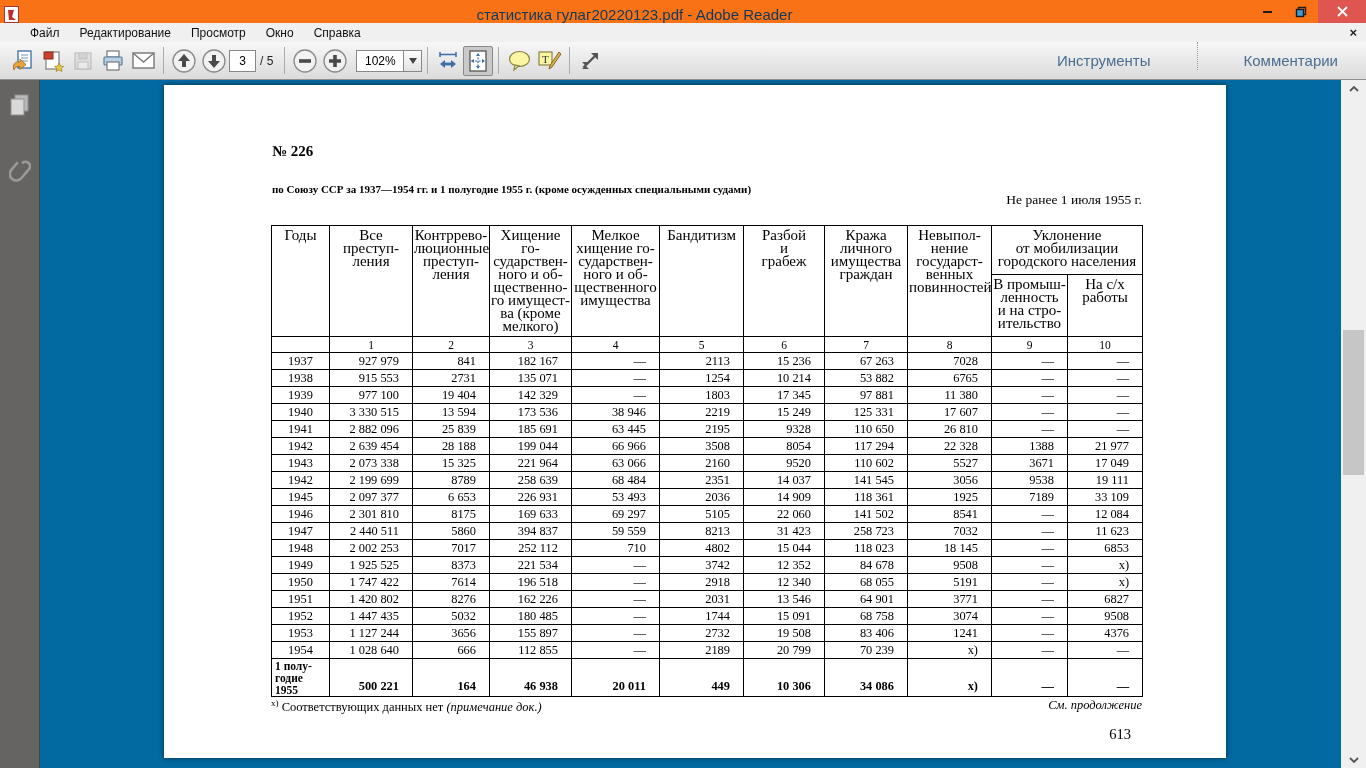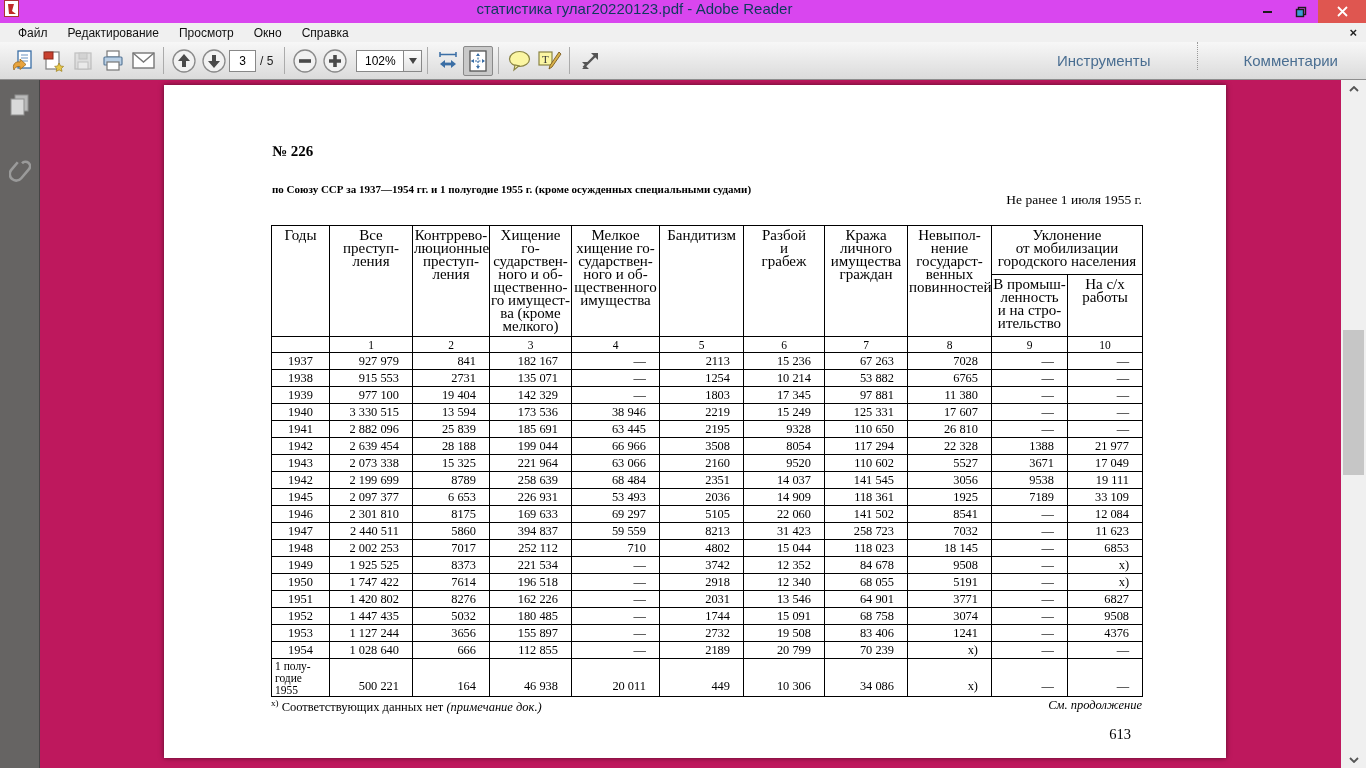--- a/index.html
+++ b/index.html
@@ -1,31 +1,31 @@
 <!DOCTYPE html>
 <html><head>
 <meta charset="utf-8">
 <style>
   * { box-sizing: border-box; margin: 0; padding: 0; }
   html,body { width:1366px; height:768px; overflow:hidden; background:#575757;
               font-family:"Liberation Sans", sans-serif; }
 
   
-  .titlebar { height:23px; background:#d946ef; display:flex; align-items:flex-start; }
+  .titlebar { height:23px; background:#f97316; display:flex; align-items:flex-end; }
   .app-icon { width:15px; height:17px; background:#fff; border:1px solid #a33;
               margin-left:4px; position:relative; flex:0 0 auto; }
   .app-icon svg { position:absolute; left:1px; top:2px; }
   .title-text { flex:1; text-align:center; font-size:15px; color:#0E3A5C; }
   .win-controls { display:flex; height:100%; }
   .win-btn { width:34px; height:100%; display:flex; align-items:center; justify-content:center; }
   .win-btn.close { width:48px; background:#DF5650; }
 
   
   .menubar { height:19px; background:#F0F0F0; display:flex; align-items:center;
-             font-size:12px; color:#111; padding-left:8px; }
+             font-size:12px; color:#111; padding-left:20px; }
   .menu-item { padding:0 10px; cursor:default; }
   .menu-close { margin-left:auto; margin-right:9px; font-weight:bold; font-size:13px; color:#222; }
 
   
   .toolbar { height:38px; background:linear-gradient(#F7F7F7,#DBDBDB);
              border-bottom:1px solid #8E8E8E; display:flex; align-items:center; padding:0 8px; }
   .tb-btn { width:30px; height:30px; display:flex; align-items:center; justify-content:center;
             border-radius:2px; }
   .tb-btn.active { background:#C9C9C9; border:1px solid #8a8a8a; }
   .tb-sep { width:1px; height:27px; background:#ABABAB; margin:0 5px; }
@@ -36,21 +36,21 @@
                 text-align:center; font-size:12px; font-family:inherit; }
   .zoom-drop { width:18px; height:22px; border:1px solid #888; border-left:none;
                background:linear-gradient(#FDFDFD,#E2E2E2); display:flex;
                align-items:center; justify-content:center; }
   .tb-right { margin-left:auto; display:flex; height:100%;gap:26px; }
   .tb-text-btn { font-size:15px; color:#4A6E91; padding:0 20px; height:100%;
                  display:flex; align-items:center; }
   .tb-dotted-sep { width:1px; height:28px; border-left:1px dotted #9a9a9a; }
 
   
-  .content { display:flex; height:688px; background:#be185d; }
+  .content { display:flex; height:688px; background:#0369a1; }
   .sidebar { width:40px; background:#666463; border-right:1px solid #454545;
              display:flex; flex-direction:column; align-items:center; padding-top:13px; }
   .sidebar .sb-btn { margin-bottom:38px; }
   .doc-area { position:relative; flex:1; overflow:hidden; }
   .page { position:absolute; left:124px; top:5px; width:1062px; height:673px;
           background:#FFFFFF; box-shadow:0 0 5px rgba(0,0,0,.55); color:#000;
           font-family:"Liberation Serif", serif; }
   .v-scrollbar { width:25px; background:#F0F0F0; position:relative; }
   .scroll-arrow { position:absolute; left:0; width:25px; height:17px; display:flex;
                   align-items:center; justify-content:center; }
@@ -65,21 +65,21 @@
 
   .table-wrap { position:absolute; left:107px; top:140px; }
   table { border-collapse:collapse; table-layout:fixed; width:871px; }
   th, td { border:1px solid #000; }
   thead th { font-weight:normal; font-size:15px; line-height:13px; text-align:center;
              vertical-align:top; padding:3px 1px; white-space:pre-line; }
   .num-row td { font-size:11.5px; height:16px; text-align:center; padding:0; }
   tbody.data td { height:17px; font-size:12.4px; line-height:16px; text-align:right;
                   padding:0 13px 0 0; }
   tbody.data td.year { text-align:center; padding:0;margin-left:12px; }
-  tr.tall td { height:38px; vertical-align:bottom; padding-bottom:2px; }
+  tr.tall td { height:38px; vertical-align:bottom; padding-bottom:2px;font-weight:bold; }
   tr.tall td.year { text-align:left; padding-left:3px; font-size:11.5px; line-height:12px;
                     white-space:pre-line; }
 
   .footnote { position:absolute; left:107px; top:613px; font-size:12.5px; }
   .footnote sup { font-size:9px; }
   .footnote .it { font-style:italic; }
   .continuation { position:absolute; left:107px; top:613px; width:871px; text-align:right;
                   font-style:italic; font-size:12.5px; }
   .page-num { position:absolute; left:0; top:641px; width:967px; text-align:right; font-size:14.5px; }
 </style>

